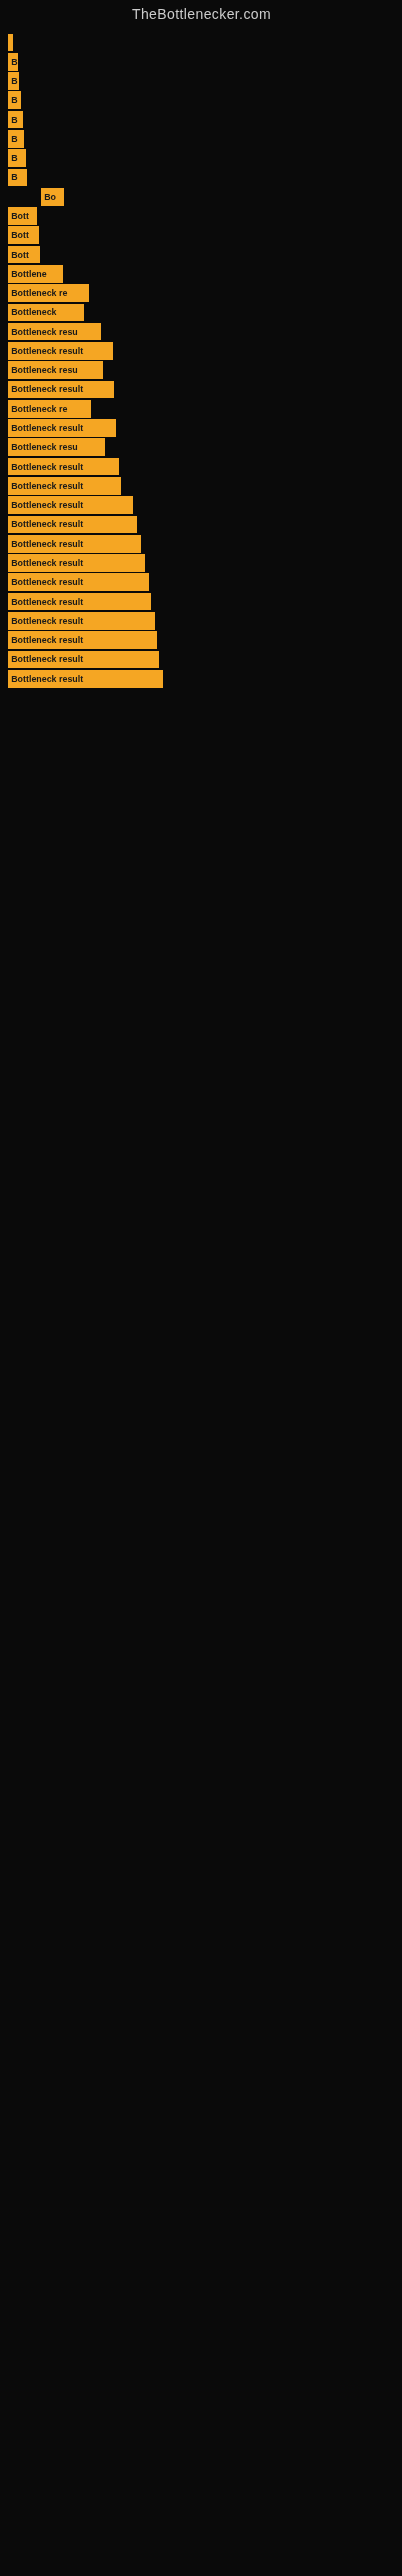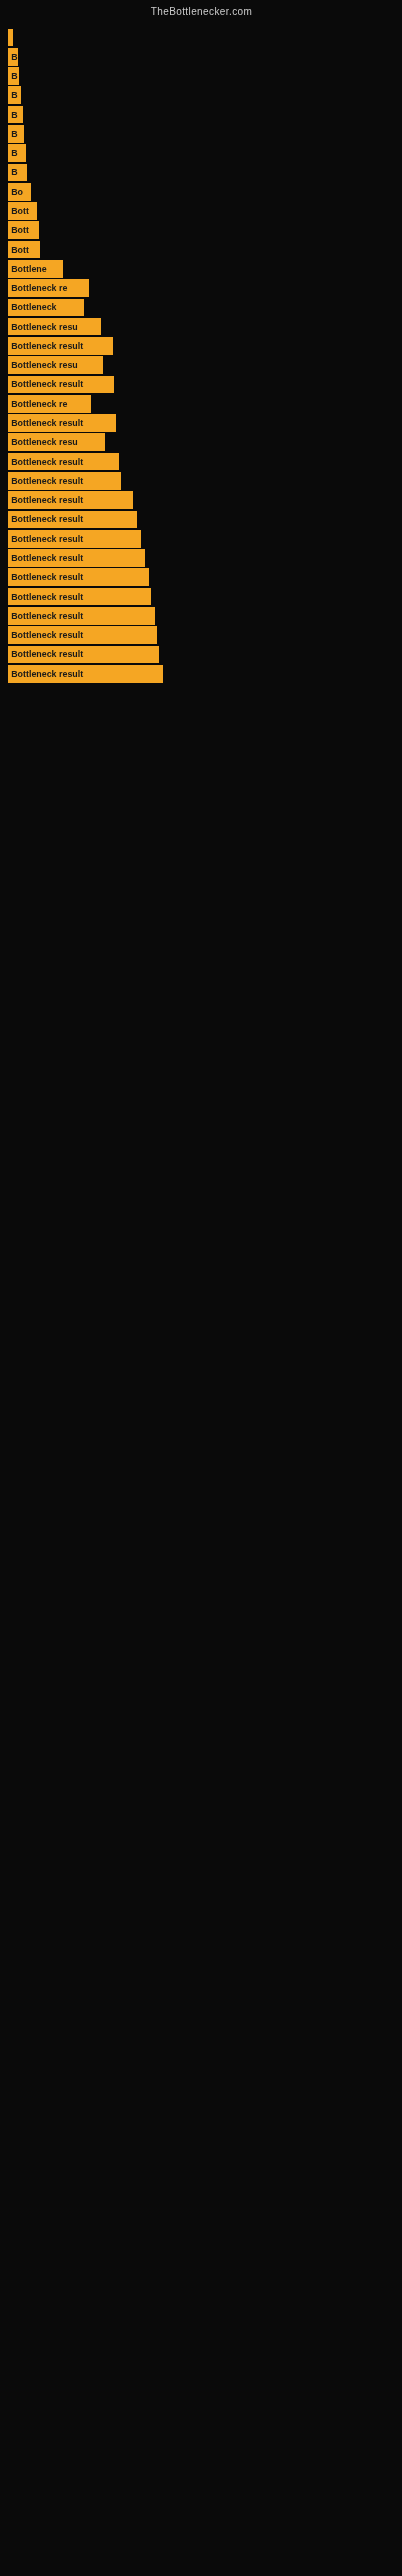--- a/index.html
+++ b/index.html
@@ -11,21 +11,21 @@
     body {
       background-color: #0a0a0a;
       width: 403px;
       min-height: 2576px;
       font-family: Arial, sans-serif;
       position: relative;
     }
 
     .site-title {
       color: #cccccc;
-      font-size: 10px;
+      font-size: 14px;
       text-align: center;
       padding: 6.4px 0 3.2px 0;
       letter-spacing: 0.4px;
     }
 
     .bars-container {
       display: flex;
       flex-direction: column;
       gap: 0px;
       padding: 8px 0 8px 8px;
@@ -93,21 +93,21 @@
       <div class="bar" style="width: 17.7px;">
         <span class="bar-label">B</span>
       </div>
     </div>
     <div class="bar-row">
       <div class="bar" style="width: 19.3px;">
         <span class="bar-label">B</span>
       </div>
     </div>
     <div class="bar-row">
-      <div class="bar" style="width: 22.5px;">
+      <div class="bar" style="width: 22.5px; margin-left: 33px;">
         <span class="bar-label">Bo</span>
       </div>
     </div>
     <div class="bar-row">
       <div class="bar" style="width: 29px;">
         <span class="bar-label">Bott</span>
       </div>
     </div>
     <div class="bar-row">
       <div class="bar" style="width: 31px;">

